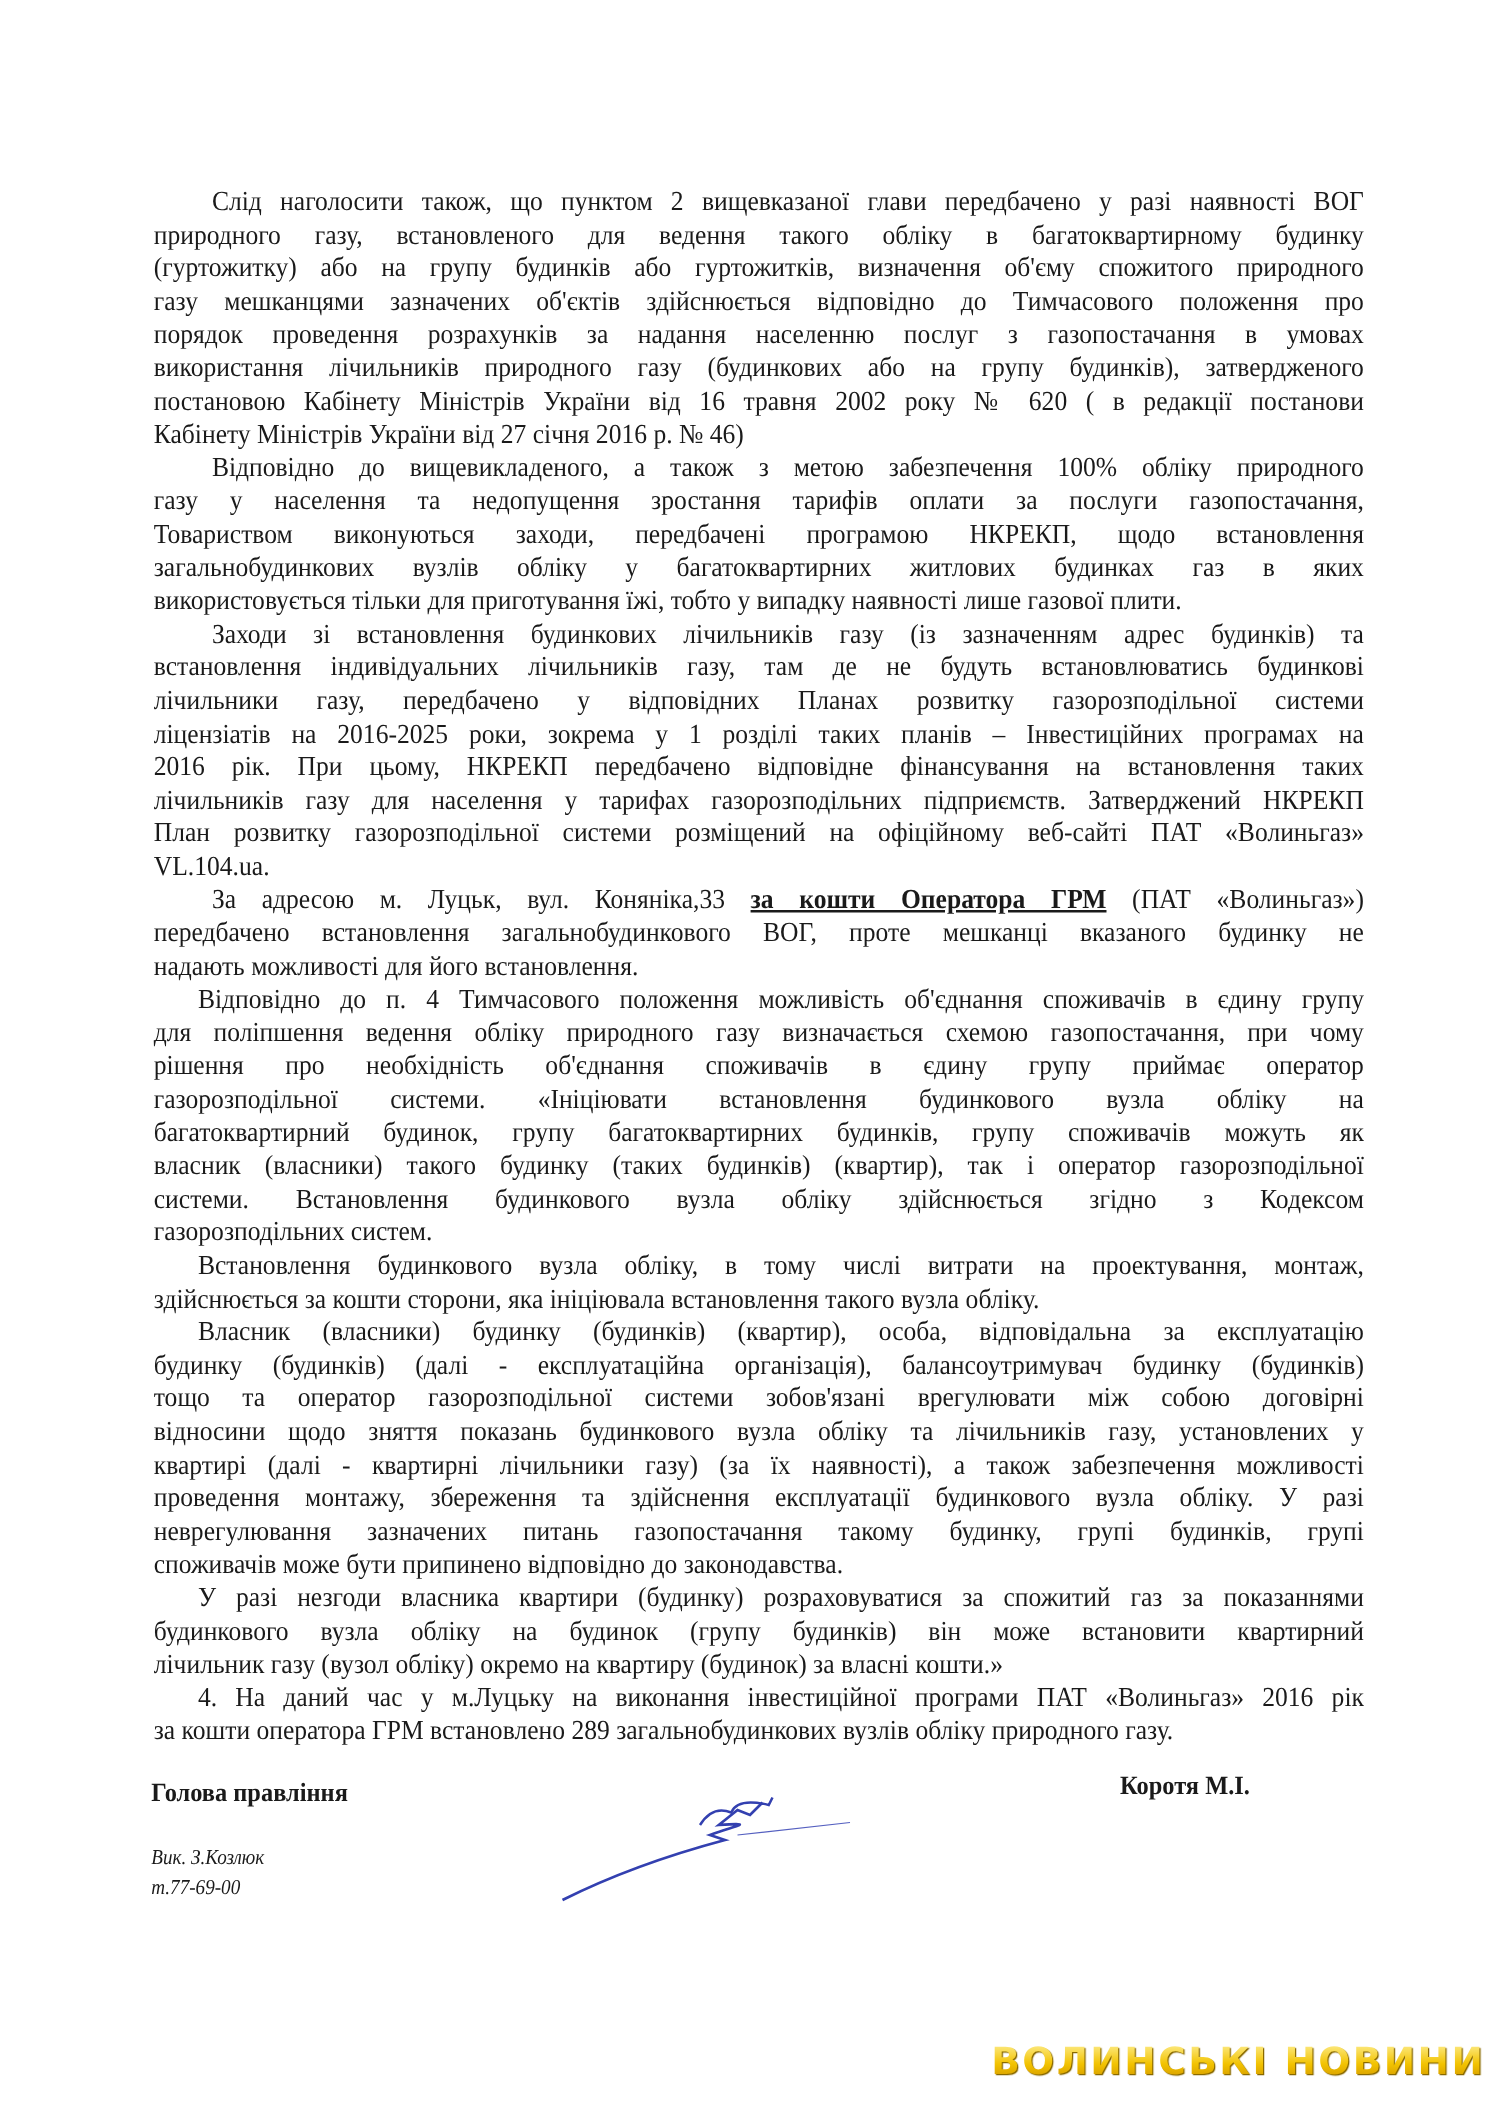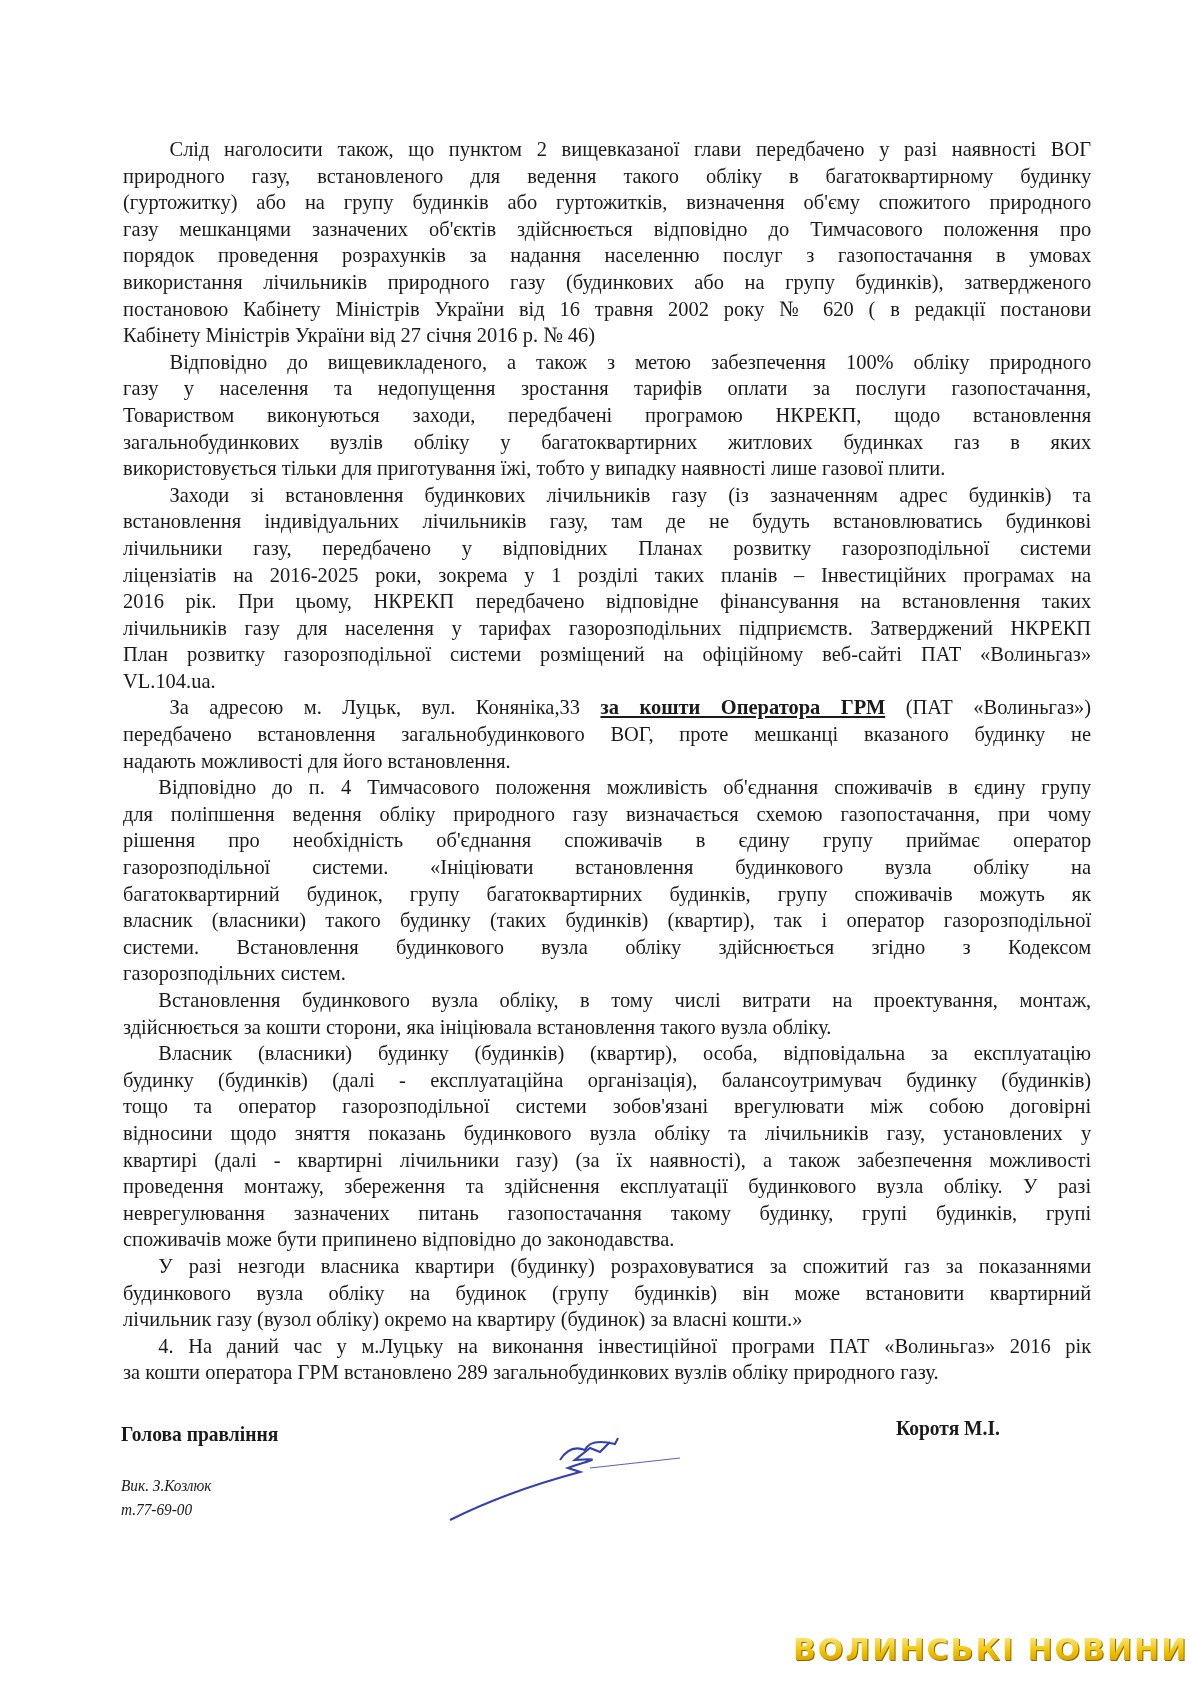--- a/index.html
+++ b/index.html
@@ -1,18 +1,18 @@
 <!DOCTYPE html>
 <html><head>
 <meta charset="utf-8">
 <style>
   html,body{margin:0;padding:0;background:#fff;}
   body{width:1191px;height:1684px;position:relative;overflow:hidden;
        font-family:"Liberation Serif",serif;color:#1a1a1a;}
-  .page{position:absolute;left:123px;top:72px;width:968px;}
+  .page{position:absolute;left:123px;top:84px;width:968px;}
   .p{font-size:22px;line-height:26.6px;text-align:justify;margin:0;
      transform:scaleX(0.93);transform-origin:left top;width:1041px;}
   .ln{display:block;text-align:justify;text-align-last:justify;white-space:nowrap;}
   .ln.last{text-align-last:left;}
   .ind{padding-left:50px;}
   .ul{font-weight:bold;text-decoration:underline;}
   .sig{position:absolute;font-weight:bold;font-size:21px;transform:scaleX(0.93);transform-origin:left top;}
   .exec{position:absolute;font-style:italic;font-size:17px;line-height:24px;left:121px;top:1474px;transform:scaleX(0.9);transform-origin:left top;}
   .logo{position:absolute;left:793px;top:1632px;font-family:"DejaVu Sans",sans-serif;font-weight:bold;
         font-size:30px;letter-spacing:2px;color:#e9b800;

